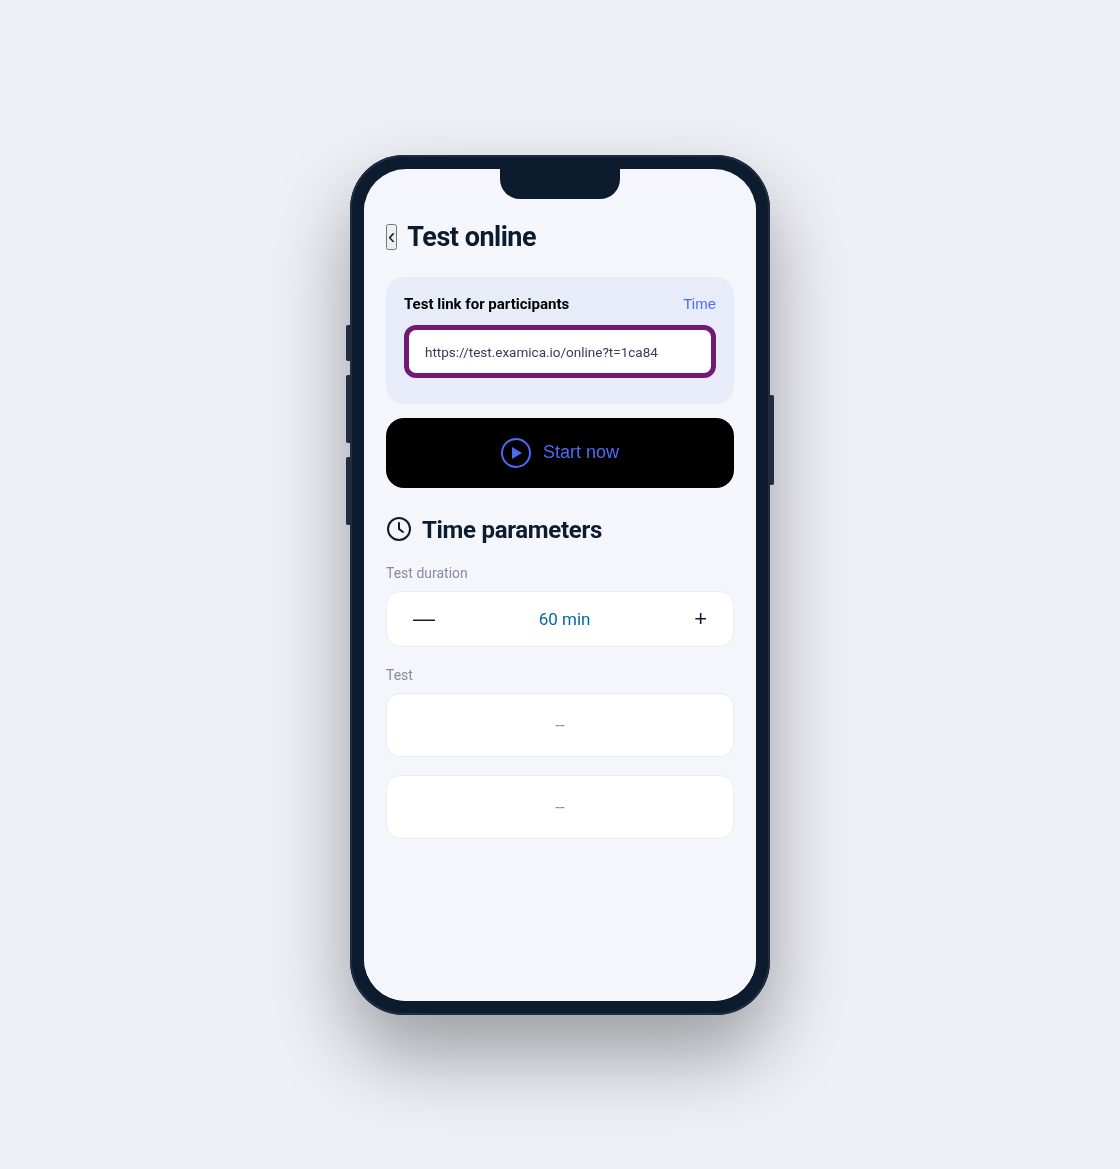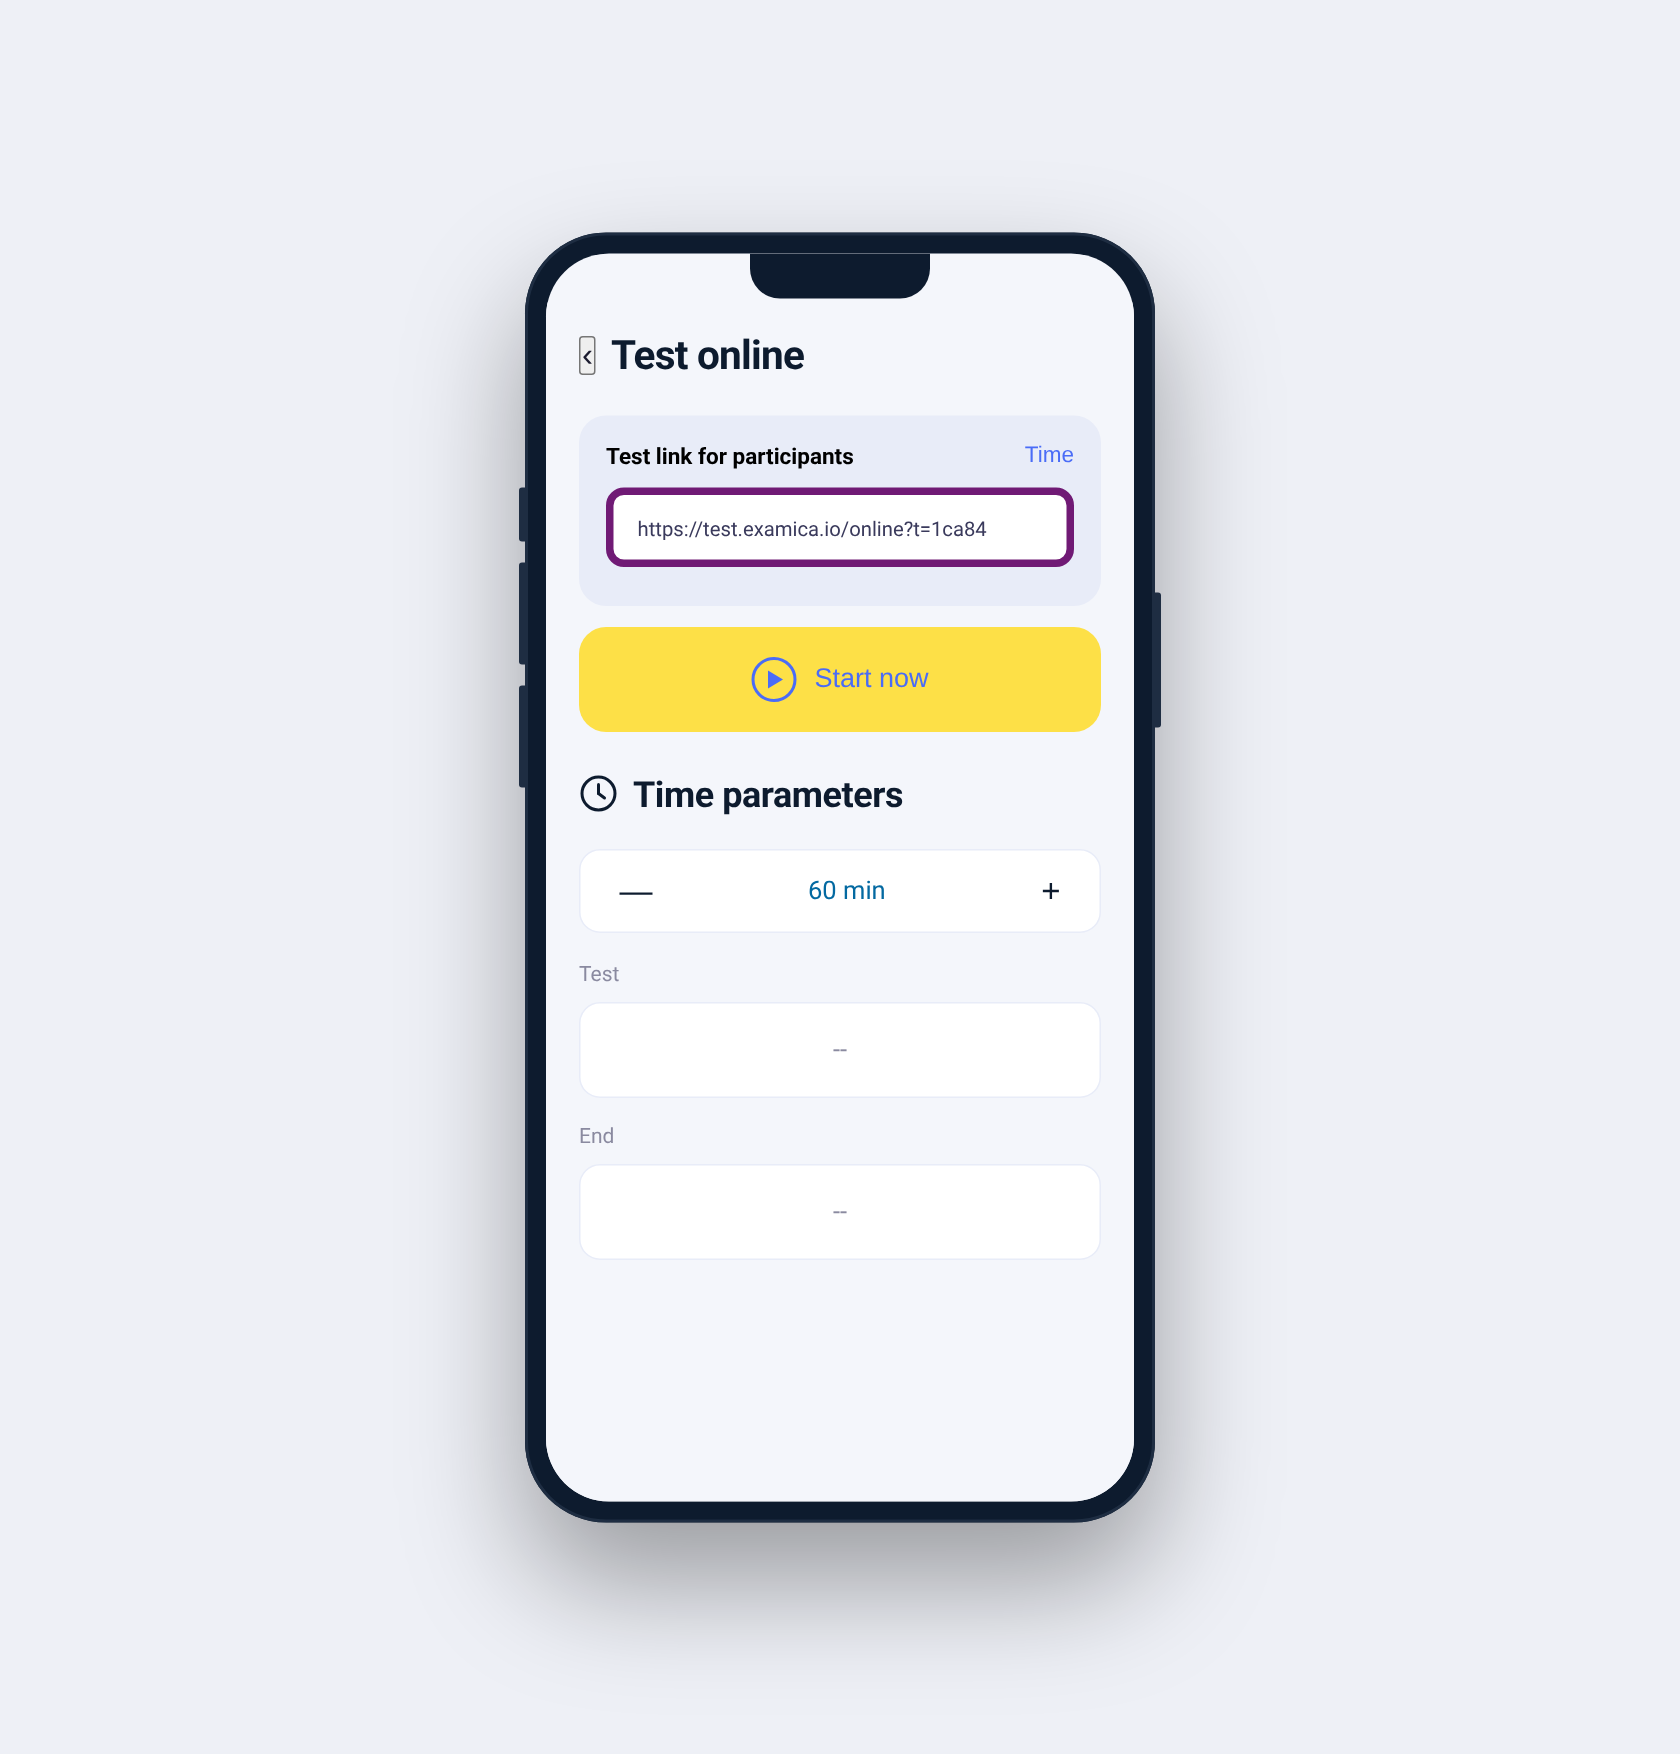--- a/index.html
+++ b/index.html
@@ -189,21 +189,21 @@
       font-size: 16px;
     }
 
     .share-access-label {
       font-size: 15px;
       color: #9eacd6;
     }
 
     
     .start-now-btn {
-      background: #fde047;
+      background: #000000;
       border-radius: 18px;
       padding: 20px;
       display: flex;
       align-items: center;
       justify-content: center;
       gap: 12px;
       cursor: pointer;
       border: none;
       width: 100%;
       margin-bottom: 28px;
@@ -362,36 +362,36 @@
           <svg width="26" height="26" viewBox="0 0 26 26" fill="none" xmlns="http://www.w3.org/2000/svg">
             <circle cx="13" cy="13" r="11" stroke="#0d1b2e" stroke-width="2"></circle>
             <line x1="13" y1="7" x2="13" y2="13" stroke="#0d1b2e" stroke-width="2" stroke-linecap="round"></line>
             <line x1="13" y1="13" x2="17" y2="16" stroke="#0d1b2e" stroke-width="2" stroke-linecap="round"></line>
           </svg>
         </span>
         <h2 class="section-title">Time parameters</h2>
       </div>
 
       <div class="field-section">
+        <p class="field-label">Test duration</p>
         <div class="duration-stepper">
           <button class="stepper-btn">—</button>
           <span class="duration-value">60 min</span>
           <button class="stepper-btn">+</button>
         </div>
       </div>
 
       <div class="field-section">
         <p class="field-label">Test</p>
         <div class="time-field-box">
           <span class="time-placeholder">--</span>
         </div>
       </div>
 
       <div class="field-section">
-        <p class="field-label">End</p>
         <div class="time-field-box">
           <span class="time-placeholder">--</span>
         </div>
       </div>
 
       <div class="bottom-space"></div>
 
     </div>
   </div>
 </div>

